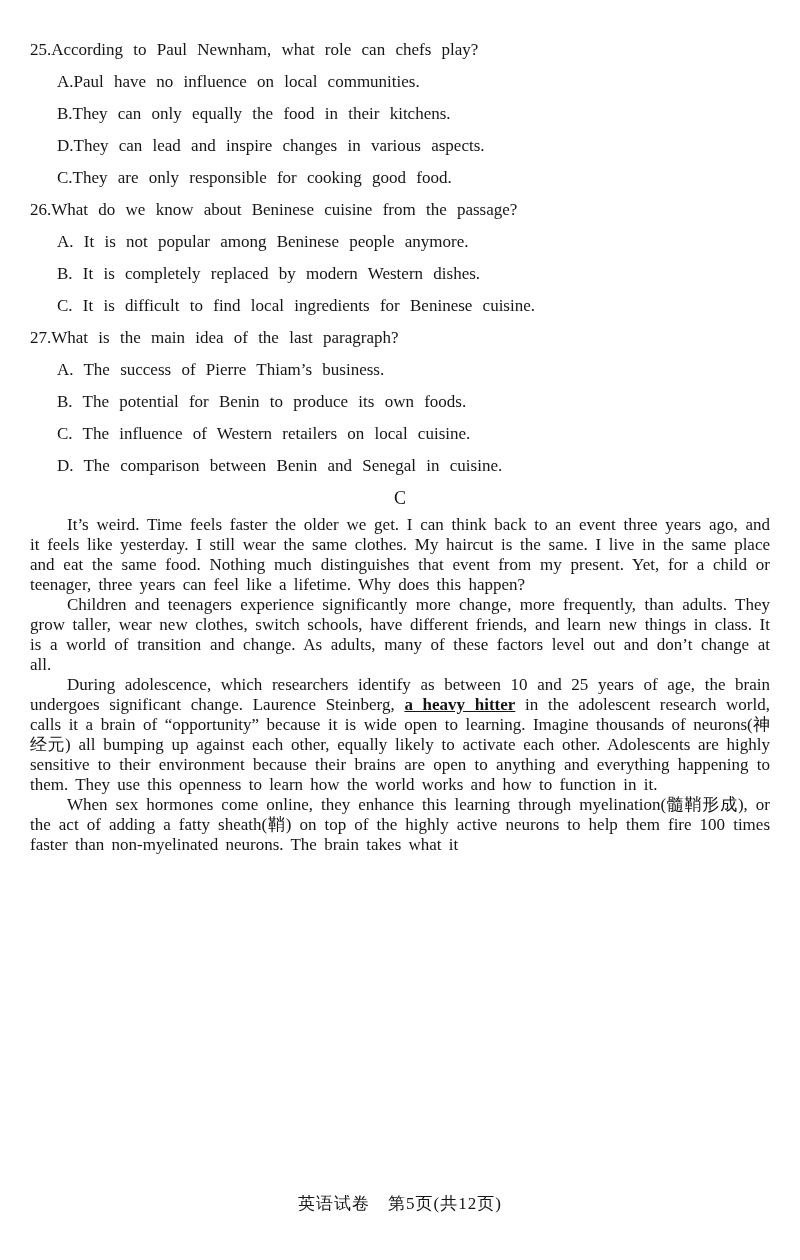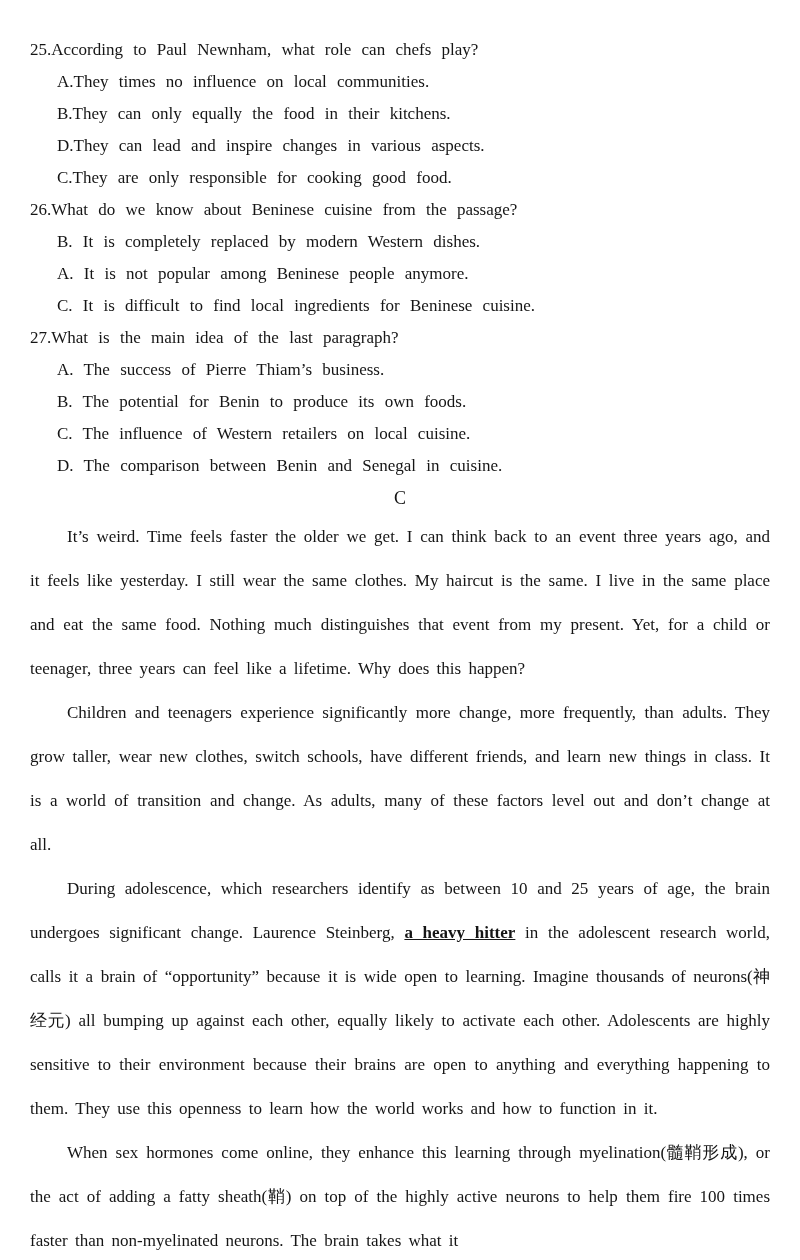--- a/index.html
+++ b/index.html
@@ -25,21 +25,21 @@
     line-height: 32px;
     padding-left: 27px;
     word-spacing: 6px;
   }
   .section-label {
     line-height: 33px;
     text-align: center;
     font-size: 18px;
   }
   .para {
-    line-height: 44px;
+    line-height: 20px;
     text-align: justify;
     text-indent: 37px;
     word-spacing: 3px;
   }
   .emph {
     font-weight: bold;
     text-decoration: underline;
   }
   .footer {
     margin-top: auto;
@@ -47,30 +47,30 @@
     font-size: 17px;
     line-height: 20px;
     letter-spacing: 1px;
   }
 </style>
 </head>
 <body>
 
 <div class="question">
   <div class="q-stem">25.According to Paul Newnham, what role can chefs play?</div>
-  <div class="q-option">A.They times no influence on local communities.</div>
+  <div class="q-option">A.Paul have no influence on local communities.</div>
   <div class="q-option">B.They can only equally the food in their kitchens.</div>
   <div class="q-option">D.They can lead and inspire changes in various aspects.</div>
   <div class="q-option">C.They are only responsible for cooking good food.</div>
 </div>
 
 <div class="question">
   <div class="q-stem">26.What do we know about Beninese cuisine from the passage?</div>
+  <div class="q-option">A. It is not popular among Beninese people anymore.</div>
   <div class="q-option">B. It is completely replaced by modern Western dishes.</div>
-  <div class="q-option">A. It is not popular among Beninese people anymore.</div>
   <div class="q-option">C. It is difficult to find local ingredients for Beninese cuisine.</div>
 </div>
 
 <div class="question">
   <div class="q-stem">27.What is the main idea of the last paragraph?</div>
   <div class="q-option">A. The success of Pierre Thiam’s business.</div>
   <div class="q-option">B. The potential for Benin to produce its own foods.</div>
   <div class="q-option">C. The influence of Western retailers on local cuisine.</div>
   <div class="q-option">D. The comparison between Benin and Senegal in cuisine.</div>
 </div>

